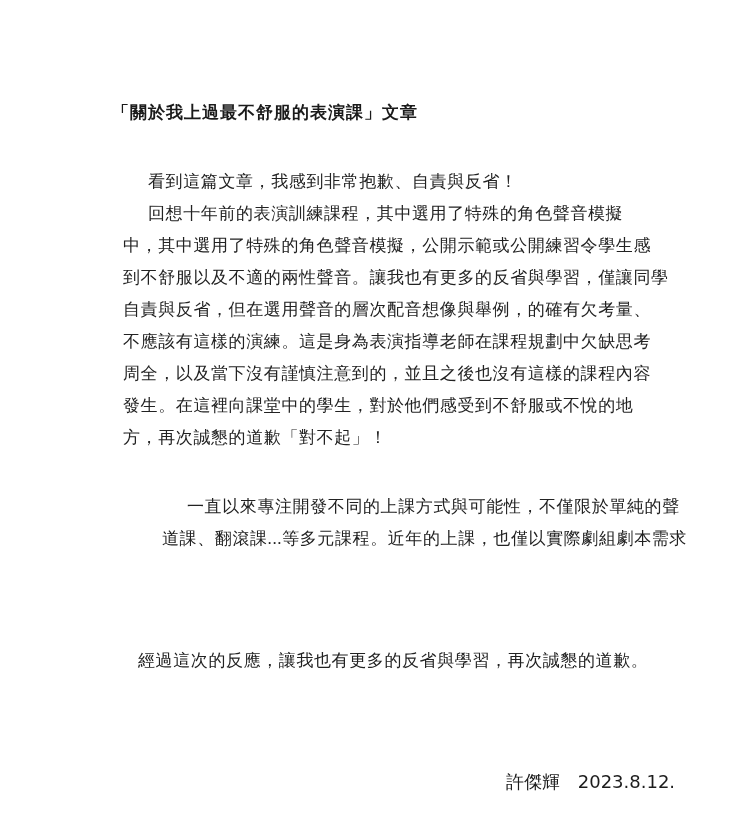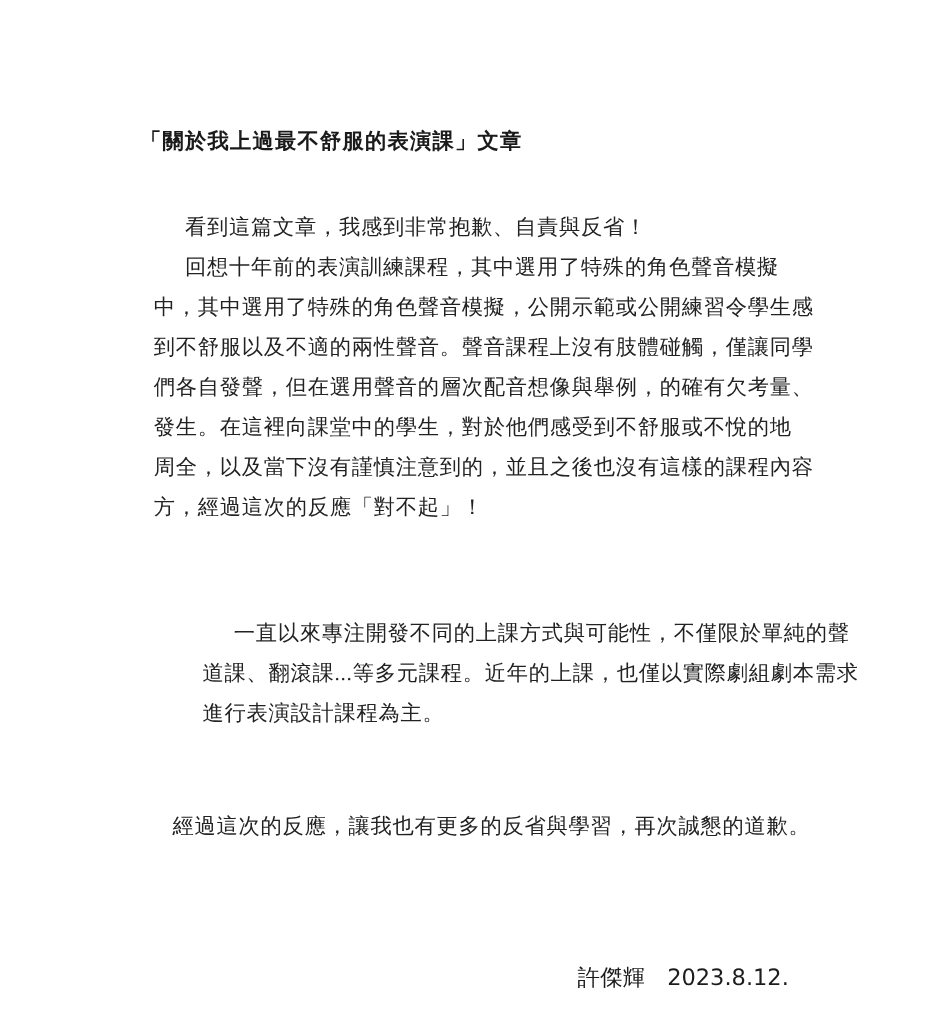--- a/index.html
+++ b/index.html
@@ -50,44 +50,44 @@
     .p2 { top: 491px; margin-left: 39px; }
     .p3 { top: 645px; left: 138px; }
     .signature {
       position: absolute;
       left: 462px;
       top: 770px;
       font-size: 18px;
       color: #1c1c1c;
       white-space: nowrap;
     }
-    .signature .name { margin-right: 12px; }
+    .signature .name { margin-right: 12px; margin-left: 44px; }
   </style>
 </head>
 <body>
 
 <div class="page">
 
   <div class="title">「關於我上過最不舒服的表演課」文章</div>
 
   <div class="para p1">
     <span class="line indent">看到這篇文章，我感到非常抱歉、自責與反省！</span>
     <span class="line indent">回想十年前的表演訓練課程，其中選用了特殊的角色聲音模擬</span>
     <span class="line">中，其中選用了特殊的角色聲音模擬，公開示範或公開練習令學生感</span>
-    <span class="line">到不舒服以及不適的兩性聲音。聲音課程上沒有肢體碰觸，僅讓同學</span>
-    <span class="line">們各自發聲，但在選用聲音的層次配音想像與舉例，的確有欠考量、</span>
+    <span class="line">到不舒服以及不適的兩性聲音。讓我也有更多的反省與學習，僅讓同學</span>
+    <span class="line">自責與反省，但在選用聲音的層次配音想像與舉例，的確有欠考量、</span>
+    <span class="line">不應該有這樣的演練。這是身為表演指導老師在課程規劃中欠缺思考</span>
+    <span class="line">周全，以及當下沒有謹慎注意到的，並且之後也沒有這樣的課程內容</span>
     <span class="line">發生。在這裡向課堂中的學生，對於他們感受到不舒服或不悅的地</span>
-    <span class="line">周全，以及當下沒有謹慎注意到的，並且之後也沒有這樣的課程內容</span>
-    <span class="line">方，經過這次的反應「對不起」！</span>
+    <span class="line">方，再次誠懇的道歉「對不起」！</span>
   </div>
 
   <div class="para p2">
     <span class="line indent">一直以來專注開發不同的上課方式與可能性，不僅限於單純的聲</span>
     <span class="line">道課、翻滾課...等多元課程。近年的上課，也僅以實際劇組劇本需求</span>
-    <span class="line">進行表演設計課程為主。</span>
   </div>
 
   <div class="para p3">
     <span class="line">經過這次的反應，讓我也有更多的反省與學習，再次誠懇的道歉。</span>
   </div>
 
   <div class="signature">
     <span class="name">許傑輝</span>
     <span class="date">2023.8.12.</span>
   </div>

